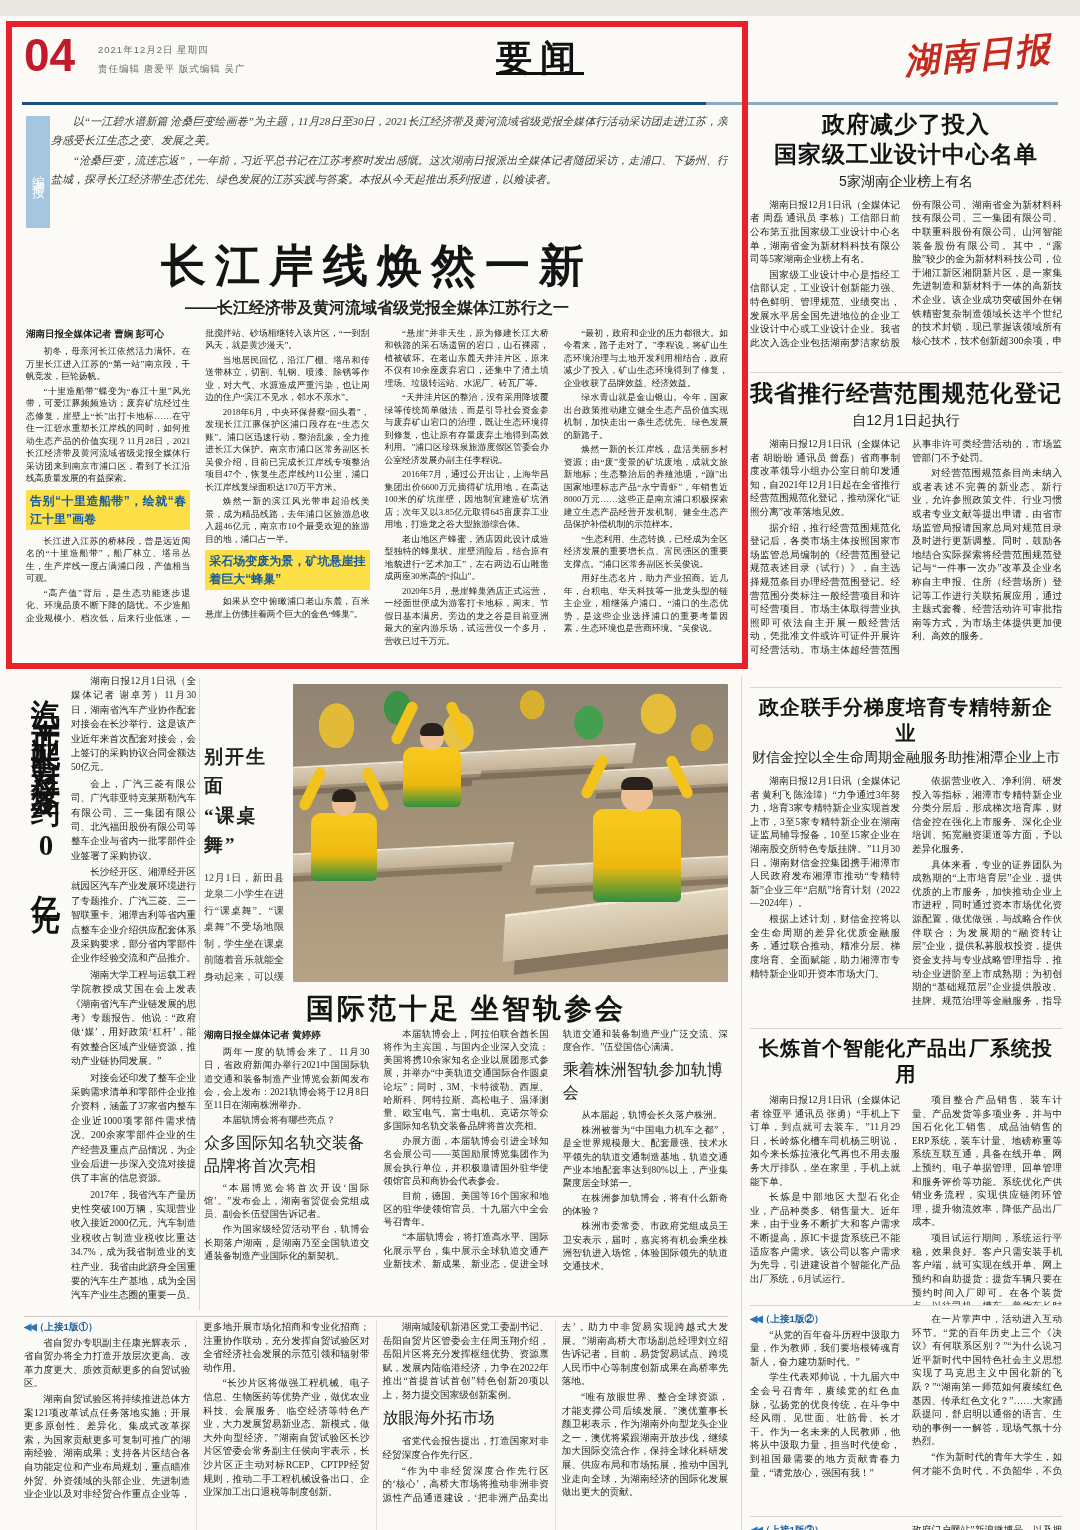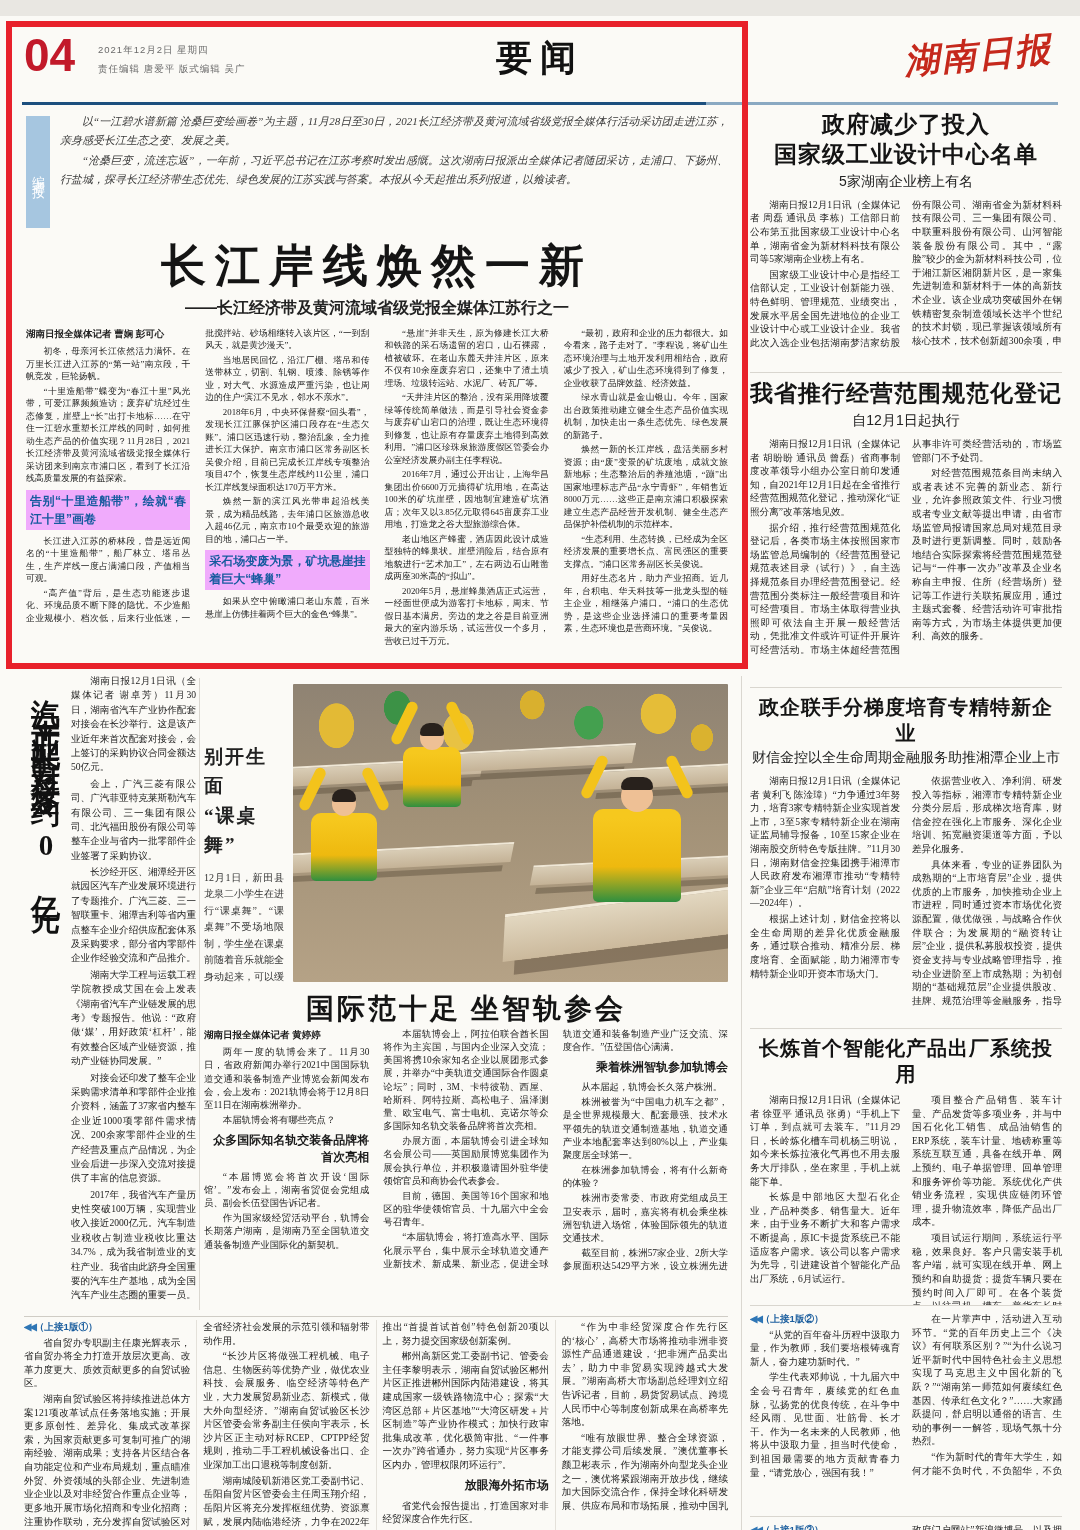--- a/index.html
+++ b/index.html
@@ -5,45 +5,45 @@
   html,body{margin:0;padding:0;background:#e9e7e2;}
   #page{position:relative;width:1080px;height:1530px;margin:16px auto;background:#fbfaf6;overflow:hidden;
         font-family:"Liberation Serif","DejaVu Serif",serif;color:#1c1c1c;}
   
   .header{position:absolute;left:22px;top:14px;right:22px;height:68px;}
   .pagenum{position:absolute;left:2px;top:2px;font-size:46px;font-weight:900;color:#c21a2a;line-height:1;
            font-family:"Liberation Sans",sans-serif;}
   .dateinfo{position:absolute;left:76px;top:10px;font-size:9.5px;color:#6a6a6a;line-height:2.0;
             font-family:"Liberation Sans",sans-serif;letter-spacing:1px;}
   .section-title{position:absolute;left:0;right:0;top:4px;text-align:center;font-size:36px;font-weight:900;
-                 letter-spacing:8px;color:#111;}
+                 letter-spacing:8px;color:#111;text-decoration:underline;}
   .masthead{position:absolute;right:6px;top:2px;font-size:35px;font-weight:bold;font-style:italic;color:#c5281c;
             transform:rotate(-5deg);letter-spacing:2px;font-family:"DejaVu Serif",serif;}
   .header-rule{position:absolute;left:22px;right:22px;top:86px;height:3px;
                background:linear-gradient(to right,#1c4f7e 0,#1c4f7e 66%,#8aa9c2 66%,#8aa9c2 100%);}
   
   .redbox{position:absolute;left:6px;top:5px;width:730px;height:636px;border:6px solid #e8212b;z-index:60;
           pointer-events:none;background:transparent;}
   
   .main{position:absolute;left:26px;top:96px;width:702px;height:552px;overflow:hidden;}
-  .ednote{display:flex;gap:10px;margin-bottom:6px;}
+  .ednote{display:flex;gap:1px;margin-bottom:6px;}
   .ednote-tag{flex:0 0 24px;height:112px;margin-top:4px;background:#a6c6e0;color:#fff;
               writing-mode:vertical-rl;text-orientation:upright;font-size:13px;letter-spacing:5px;
               display:flex;align-items:center;justify-content:center;font-family:"Liberation Sans",sans-serif;}
   .ednote-text{font-size:11px;line-height:1.75;color:#3a3a3a;font-style:italic;text-align:justify;}
   .ednote-text p{margin:0;text-indent:2em;}
   .main-headline{text-align:center;font-size:45px;font-weight:900;letter-spacing:9px;margin:8px 0 2px;color:#141414;}
   .main-sub{text-align:center;font-size:16px;font-weight:bold;margin:0 0 8px;color:#222;
             font-family:"Liberation Sans",sans-serif;}
   .main-cols{column-count:4;column-gap:15px;height:348px;font-size:8.8px;line-height:1.42;text-align:justify;
              overflow:hidden;color:#222;}
   .main-cols p{margin:0 0 2px;text-indent:2em;}
   .byline{font-weight:bold;text-indent:0 !important;margin:0 0 5px !important;font-size:9.5px;
           font-family:"Liberation Sans",sans-serif;}
-  .bluehead{background:#f0abfc;color:#155a9e;font-size:12px;line-height:1.5;font-weight:bold;padding:2px 4px;
+  .bluehead{background:#fde047;color:#155a9e;font-size:12px;line-height:1.5;font-weight:bold;padding:2px 4px;
             margin:5px 0;text-indent:0;break-inside:avoid;font-family:"Liberation Sans",sans-serif;}
   h2,h3,h4{margin:0;}
   
   .auto{position:absolute;left:24px;top:658px;width:172px;height:636px;overflow:hidden;display:flex;gap:9px;}
   .auto-head{flex:0 0 38px;writing-mode:vertical-rl;text-orientation:upright;font-size:29px;font-weight:900;
              letter-spacing:11px;line-height:1.15;padding-top:2px;color:#111;}
   .auto-body{font-size:9.6px;line-height:1.5;text-align:justify;}
   .auto-body p{margin:0 0 2px;text-indent:2em;}
   
   .photo-story{position:absolute;left:204px;top:668px;width:524px;height:298px;display:flex;gap:9px;overflow:hidden;}
@@ -73,21 +73,21 @@
   .kid .aL,.kid .aR{position:absolute;width:11px;height:46px;background:#f3c31b;border-radius:6px;top:-26px;z-index:0;}
   .kid .aL{left:-4px;transform:rotate(26deg);}
   .kid .aR{right:-4px;transform:rotate(-26deg);}
   
   .expo{position:absolute;left:204px;top:974px;width:524px;height:318px;overflow:hidden;}
   .expo-head{text-align:center;font-size:28px;font-weight:900;letter-spacing:3px;color:#141414;}
   .expo-sub{text-align:center;font-size:15px;color:#333;margin:3px 0 9px;font-family:"Liberation Sans",sans-serif;}
   .expo-cols{column-count:3;column-gap:14px;height:250px;font-size:9.4px;line-height:1.4;text-align:justify;
              overflow:hidden;}
   .expo-cols p{margin:0 0 2px;text-indent:2em;}
-  .colhead{font-size:12px;font-weight:bold;text-align:right;margin:5px 0;text-indent:0;break-inside:avoid;
+  .colhead{font-size:16px;font-weight:normal;text-align:left;margin:5px 0;text-indent:0;break-inside:avoid;
            font-family:"Liberation Sans",sans-serif;}
   
   .rail{position:absolute;left:750px;top:88px;width:312px;height:1438px;overflow:hidden;}
   .art{border-bottom:1px solid #d9d6cf;padding:6px 0 8px;overflow:hidden;}
   .art:last-child{border-bottom:none;}
   .art1{height:254px}.art2{height:300px}.art3{height:326px}.art4{height:262px}.artc2{height:196px}.artc3{height:92px}
   .rail h2{text-align:center;font-weight:900;line-height:1.3;letter-spacing:1px;color:#141414;}
   .hd23{font-size:23px;}.hd20{font-size:20px;}
   .rail .sub{text-align:center;font-size:14px;margin:3px 0 7px;color:#222;font-family:"Liberation Sans",sans-serif;}
   .cols{column-count:2;column-gap:12px;font-size:9.6px;line-height:1.42;text-align:justify;overflow:hidden;}
@@ -293,21 +293,20 @@
     </div>
 
   </div>
 
   <div class="bottom">
     <p class="cont-label"><span class="arrow">◀◀</span><span>（上接1版①）</span></p>
     <p>省自贸办专职副主任康光辉表示，省自贸办将全力打造开放层次更高、改革力度更大、质效贡献更多的自贸试验区。</p>
     <p>湖南自贸试验区将持续推进总体方案121项改革试点任务落地实施；开展更多原创性、差异化、集成式改革探索，为国家贡献更多可复制可推广的湖南经验、湖南成果；支持各片区结合各自功能定位和产业布局规划，重点瞄准外贸、外资领域的头部企业、先进制造业企业以及对非经贸合作重点企业等，更多地开展市场化招商和专业化招商；注重协作联动，充分发挥自贸试验区对全省经济社会发展的示范引领和辐射带动作用。</p>
     <p>“长沙片区将做强工程机械、电子信息、生物医药等优势产业，做优农业科技、会展服务、临空经济等特色产业，大力发展贸易新业态、新模式，做大外向型经济。”湖南自贸试验区长沙片区管委会常务副主任侯向宇表示，长沙片区正主动对标RCEP、CPTPP经贸规则，推动二手工程机械设备出口、企业深加工出口退税等制度创新。</p>
     <p>湖南城陵矶新港区党工委副书记、岳阳自贸片区管委会主任周玉翔介绍，岳阳片区将充分发挥枢纽优势、资源禀赋，发展内陆临港经济，力争在2022年推出“首提首试首创”特色创新20项以上，努力提交国家级创新案例。</p>
-    <p>郴州高新区党工委副书记、管委会主任李黎明表示，湖南自贸试验区郴州片区正推进郴州国际内陆港建设，将其建成国家一级铁路物流中心；探索“大湾区总部＋片区基地”“大湾区研发＋片区制造”等产业协作模式；加快行政审批集成改革，优化极简审批、“一件事一次办”跨省通办，努力实现“片区事务区内办，管理权限闭环运行”。</p>
     <h4 class="colhead">放眼海外拓市场</h4>
     <p>省党代会报告提出，打造国家对非经贸深度合作先行区。</p>
     <p>“作为中非经贸深度合作先行区的‘核心’，高桥大市场将推动非洲非资源性产品通道建设，‘把非洲产品卖出去’，助力中非贸易实现跨越式大发展。”湖南高桥大市场副总经理刘立绍告诉记者，目前，易货贸易试点、跨境人民币中心等制度创新成果在高桥率先落地。</p>
     <p>“唯有放眼世界、整合全球资源，才能支撑公司后续发展。”澳优董事长颜卫彬表示，作为湖南外向型龙头企业之一，澳优将紧跟湖南开放步伐，继续加大国际交流合作，保持全球化科研发展、供应布局和市场拓展，推动中国乳业走向全球，为湖南经济的国际化发展做出更大的贡献。</p>
 
   </div>
 
 </div>
 
 </body></html>

